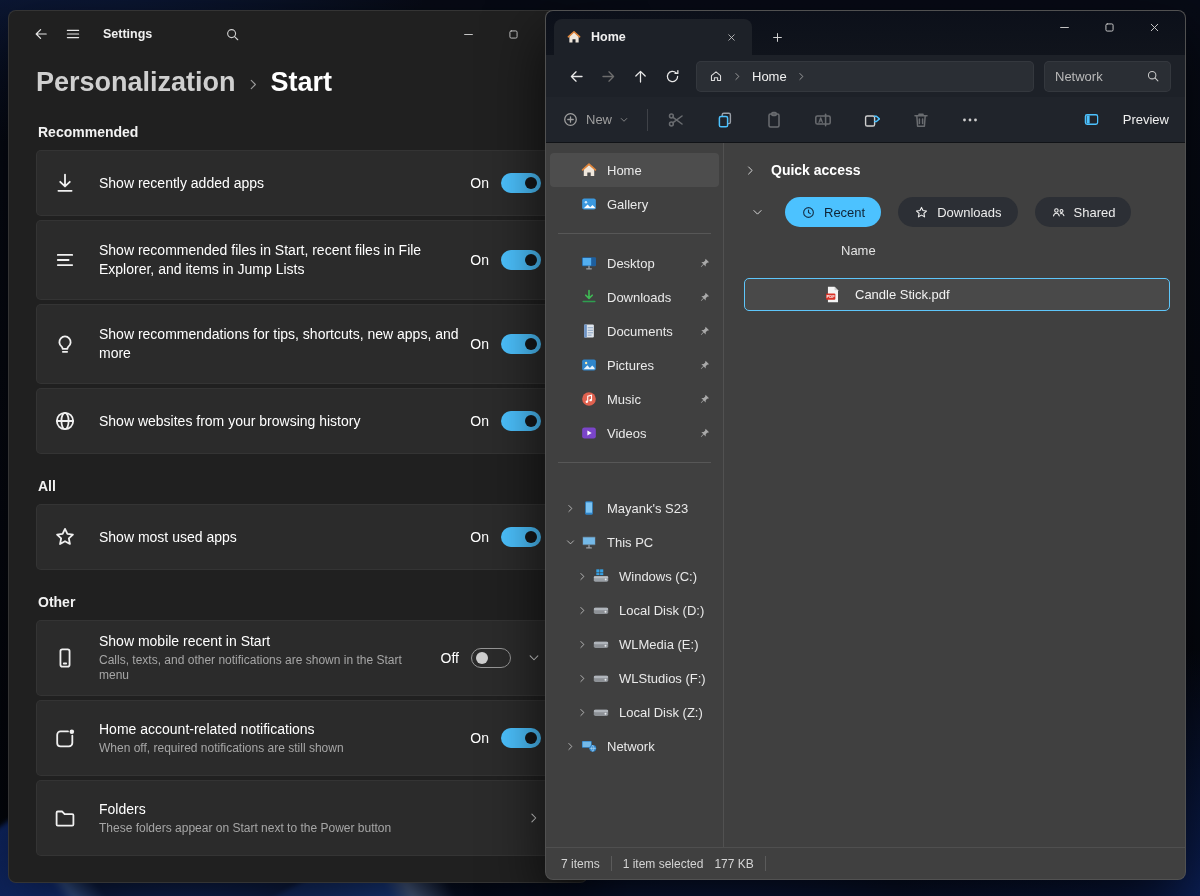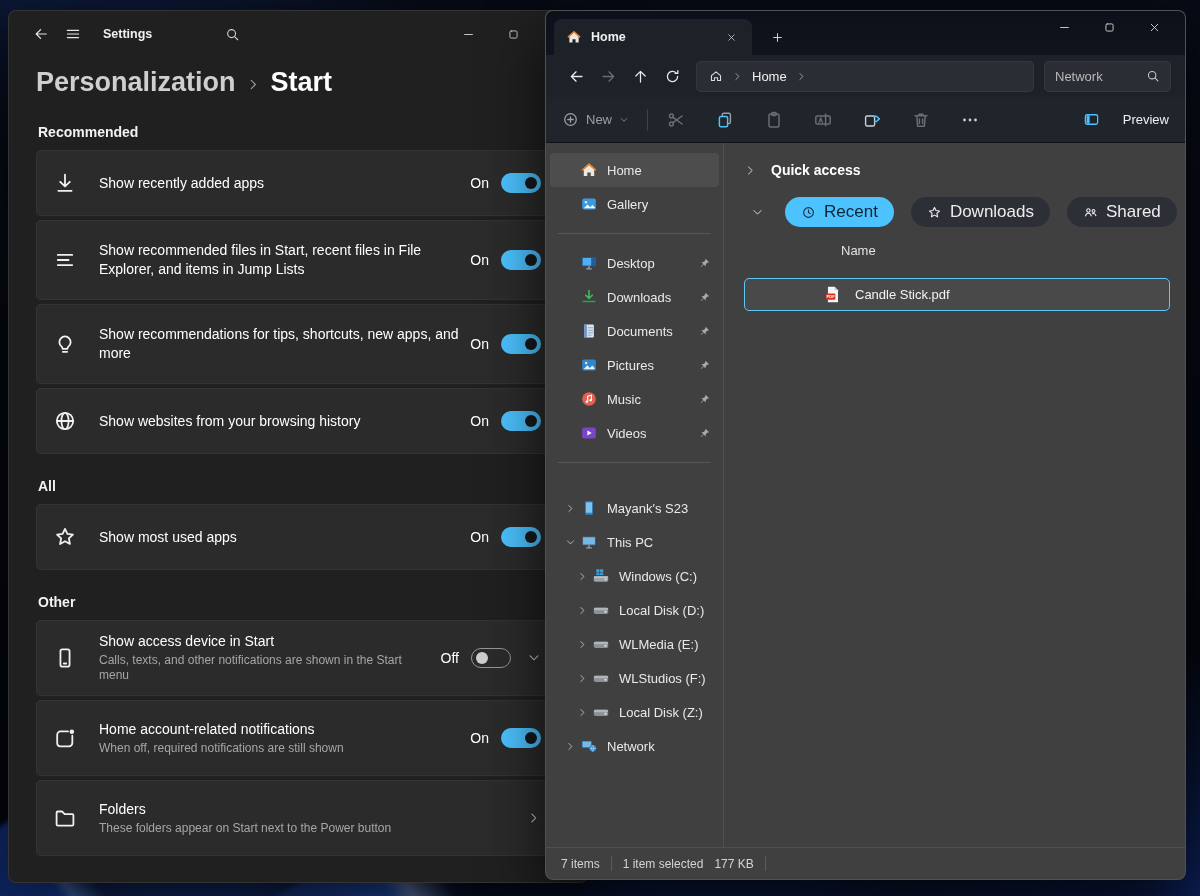--- a/index.html
+++ b/index.html
@@ -118,21 +118,21 @@
 
   .e-main { flex:1; padding:14px 18px 0 20px; min-width:0; }
   .qa-header { display:flex; align-items:center; gap:14px; height:26px; }
   .qa-chev { width:13px; height:13px; color:#dadada; }
   .qa-title { font-size:14px; font-weight:700; color:#fff; }
   .pill-row { display:flex; align-items:center; margin-top:14px; height:30px; }
   .pill-collapse { width:13px; height:13px; color:#dadada; margin:0 21px 0 7px; }
   .pill { height:30px; border-radius:16px; display:flex; align-items:center; gap:8px; padding:0 16px;
     background:#2c2f35; margin-right:17px; }
   .pill .icon { width:15px; height:15px; color:#ececec; }
-  .pill .lbl { font-size:17px; color:#ececec; }
+  .pill .lbl { font-size:13px; color:#ececec; }
   .pill.selected { background:#4CC2FF; }
   .pill.selected .icon { color:#15324a; }
   .pill.selected .lbl { color:#0f2436; font-weight:400; }
   .col-header { margin:16px 0 0 97px; font-size:13px; color:#e3e3e3; }
   .file-row { margin-top:20px; width:426px; height:33px; border:1.6px solid #5ec6fa; border-radius:5px;
     background:rgba(255,255,255,.05); display:flex; align-items:center; padding-left:78px; gap:13px; }
   .file-row .icon { width:19px; height:19px; }
   .file-name { font-size:13px; color:#f2f2f2; }
 
   .e-statusbar { height:32px; flex:none; border-top:1px solid rgba(255,255,255,.08);
@@ -295,21 +295,21 @@
         </div>
         <div class="section-label">Other</div>
         <div class="card h76">
           <span class="icon card-icon">
             <svg viewBox="0 0 20 20" fill="none" stroke="currentColor" stroke-width="1.5" stroke-linecap="round" stroke-linejoin="round">
               <rect x="6.2" y="2.8" width="7.6" height="14.4" rx="1.6"></rect>
               <path d="M9 14.6h2"></path>
             </svg>
           </span>
           <div class="card-text">
-            <div class="card-title">Show access device in Start</div>
+            <div class="card-title">Show mobile recent in Start</div>
             <div class="card-sub">Calls, texts, and other notifications are shown in the Start menu</div>
           </div>
           <div class="card-right">
             <span class="state-label">Off</span>
             <div class="toggle off">
               <div class="knob"></div>
             </div>
             <span class="icon card-chev">
               <svg viewBox="0 0 20 20" fill="none" stroke="currentColor" stroke-width="1.5" stroke-linecap="round" stroke-linejoin="round">
                 <path d="M4.5 7l5.5 5.5L15.5 7"></path>

